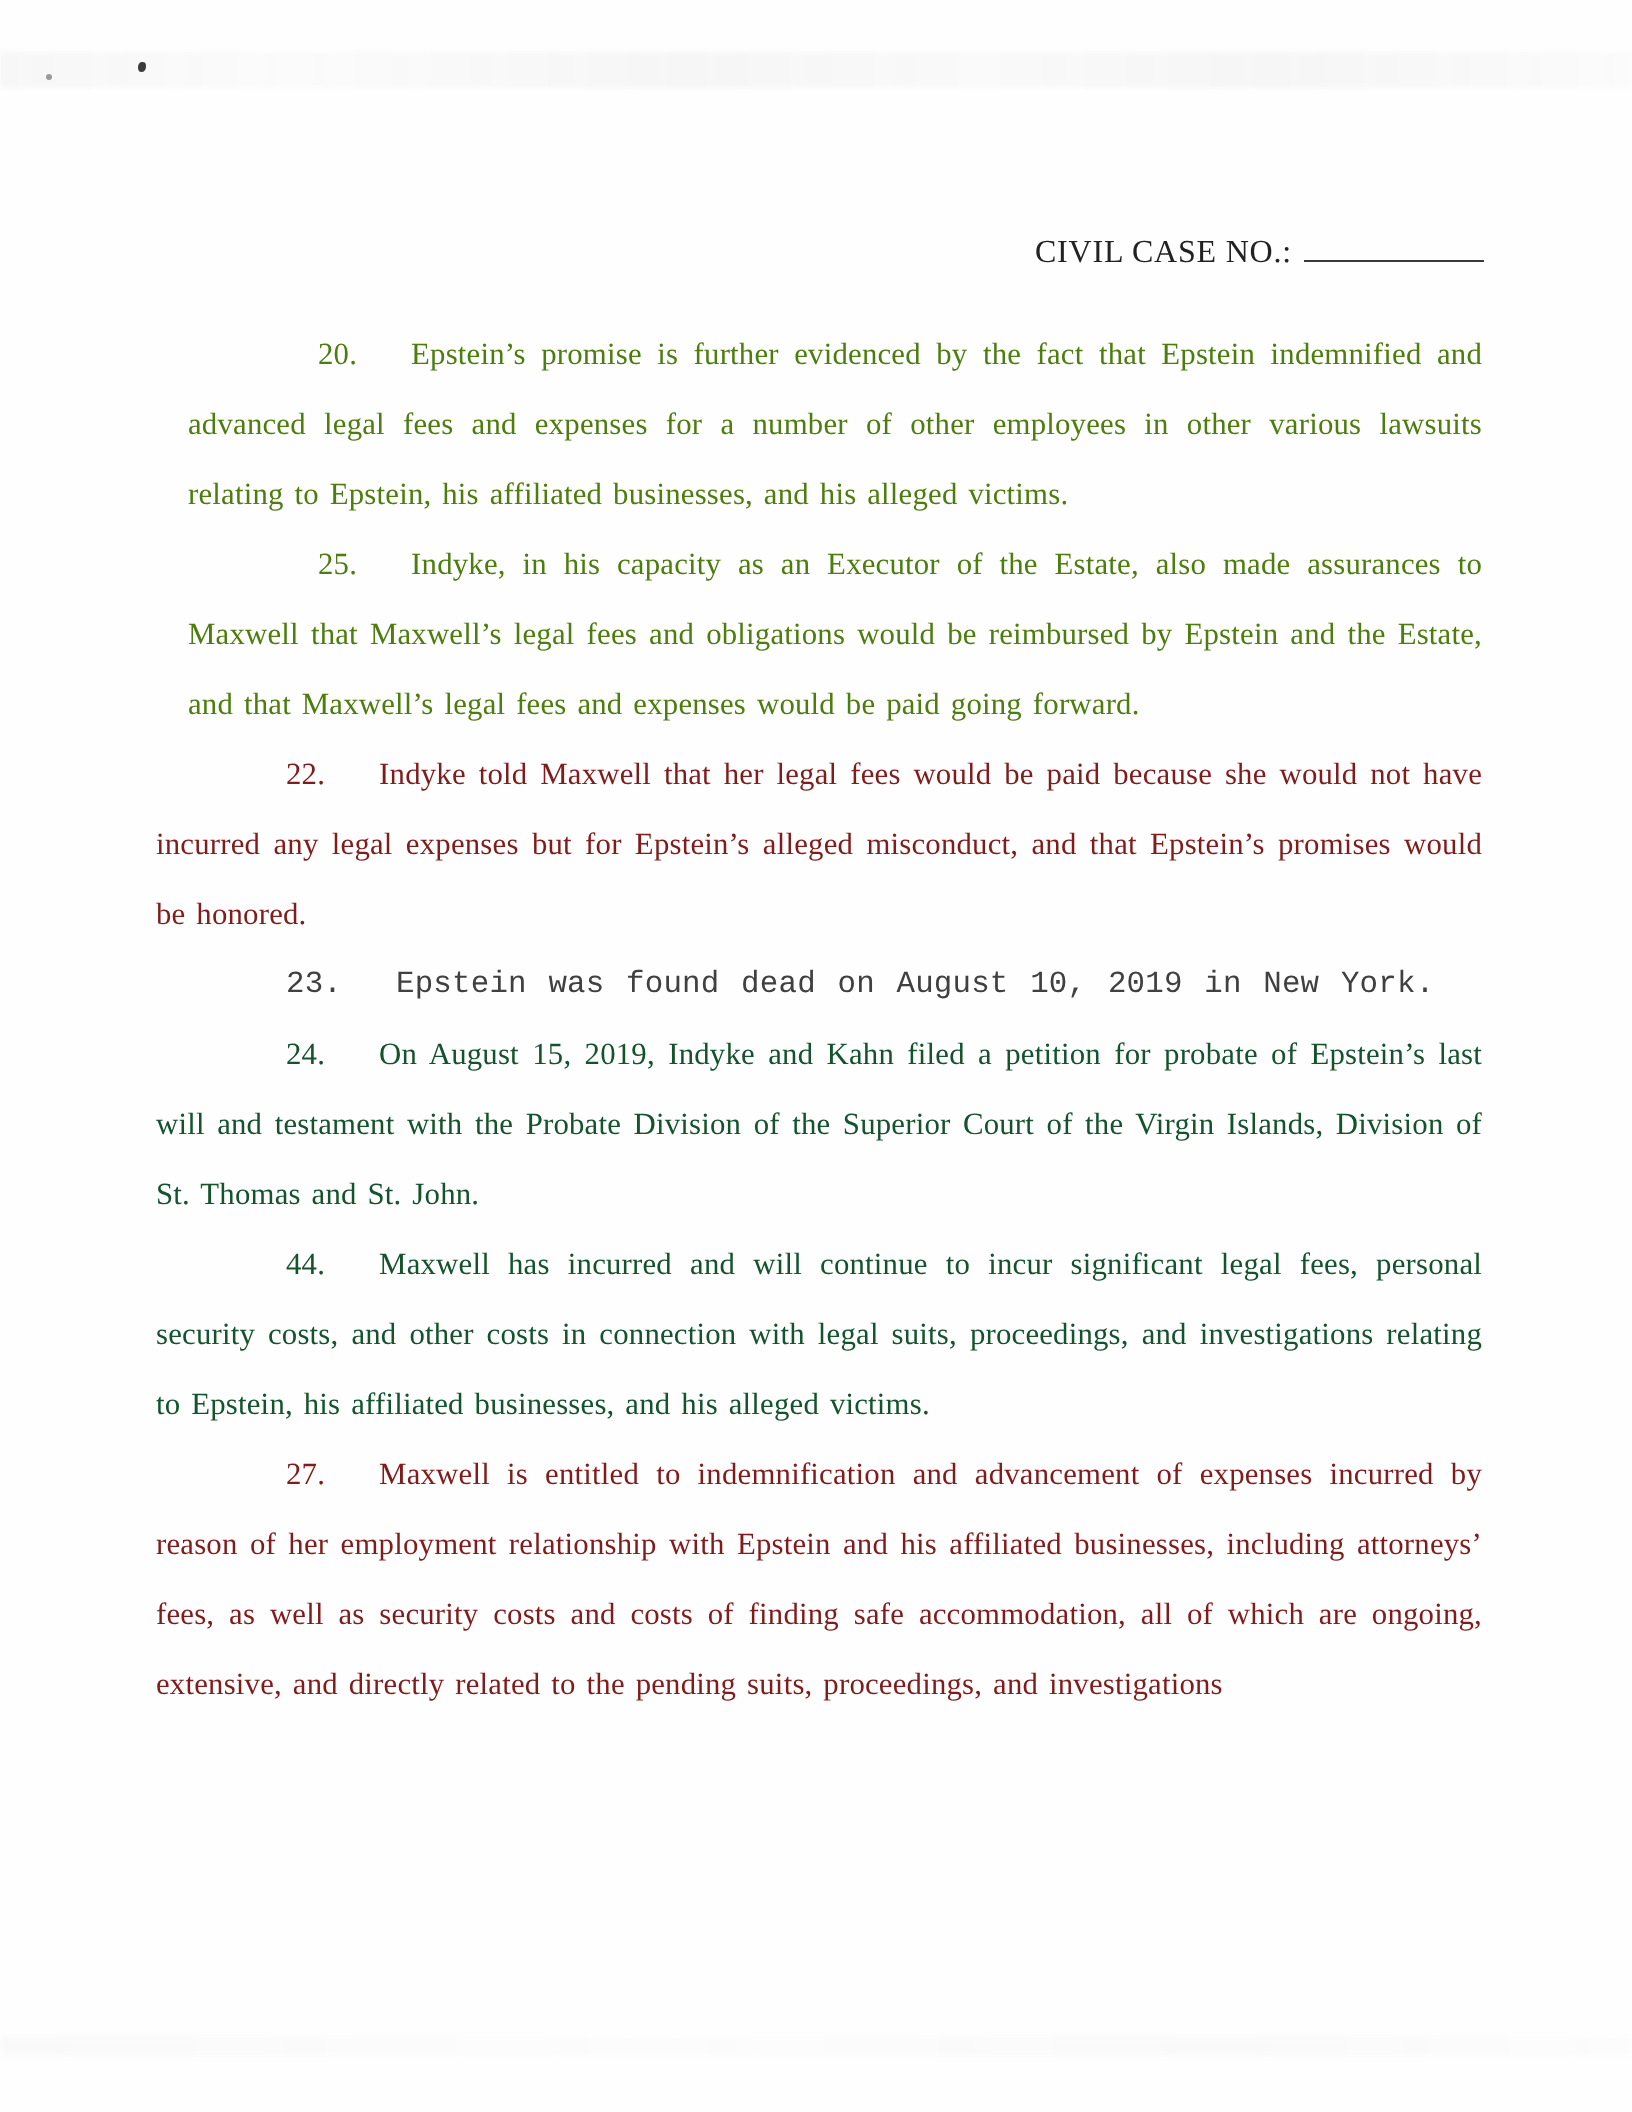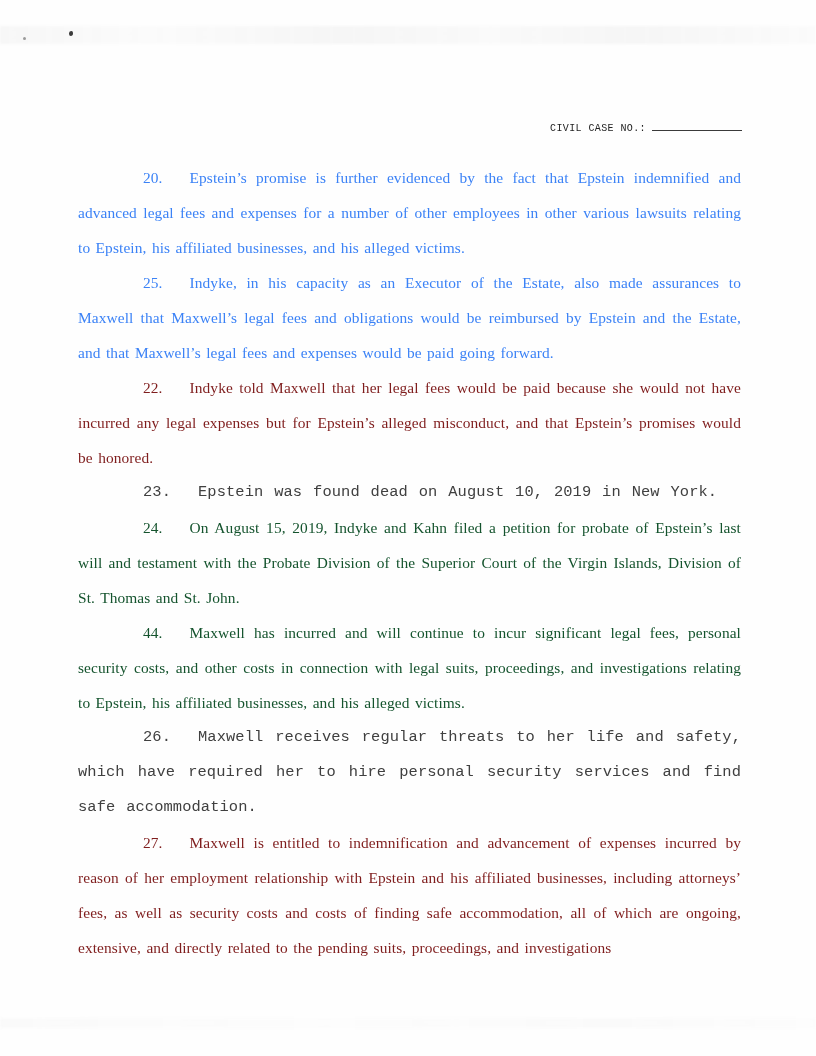--- a/index.html
+++ b/index.html
@@ -61,24 +61,23 @@
     width: 3px;
     height: 3px;
     background: #9a9a9a;
     border-radius: 50%;
   }
   
   .header-block {
     position: absolute;
     top: 117px;
     right: 74px;
-    font-size: 10px;
+    font-size: 16px;
     line-height: 20px;
     color: #222;
-    font-family: Liberation Mono, monospace;
   }
   .case-line {
     white-space: nowrap;
   }
   .case-label {
     letter-spacing: 0.4px;
   }
   .case-blank {
     display: inline-block;
     width: 90px;
@@ -105,21 +104,21 @@
     word-spacing: 1.5px;
   }
   .para {
     margin: 0;
     text-indent: 65px;
   }
   .pnum {
     margin-right: 27px;
   }
   
-  .ink-dark  { color: #3b82f6; }
+  .ink-dark  { color: #4d7c0f; margin-left: 16px; }
   .ink-mid   { color: #7f1d1d; }
   .ink-faded { color: #14532d; filter: blur(0.2px); }
   .ink-soft  { color: #404040; filter: blur(0.15px); font-family: Liberation Mono, monospace; }
 </style>
 </head>
 <body>
 
 <div class="page">
 
   <div class="scan-band"></div>
@@ -152,23 +151,20 @@
     </p>
 
     <p class="para ink-faded">
       <span class="pnum">24.</span><span>On August 15, 2019, Indyke and Kahn filed a petition for probate of Epstein’s last will and testament with the Probate Division of the Superior Court of the Virgin Islands, Division of St. Thomas and St. John.</span>
     </p>
 
     <p class="para ink-faded">
       <span class="pnum">44.</span><span>Maxwell has incurred and will continue to incur significant legal fees, personal security costs, and other costs in connection with legal suits, proceedings, and investigations relating to Epstein, his affiliated businesses, and his alleged victims.</span>
     </p>
 
-    <p class="para ink-soft">
-      <span class="pnum">26.</span><span>Maxwell receives regular threats to her life and safety, which have required her to hire personal security services and find safe accommodation.</span>
-    </p>
 
     <p class="para ink-mid">
       <span class="pnum">27.</span><span>Maxwell is entitled to indemnification and advancement of expenses incurred by reason of her employment relationship with Epstein and his affiliated businesses, including attorneys’ fees, as well as security costs and costs of finding safe accommodation, all of which are ongoing, extensive, and directly related to the pending suits, proceedings, and investigations</span>
     </p>
 
   </div>
 
 </div>
 
 </body></html>

